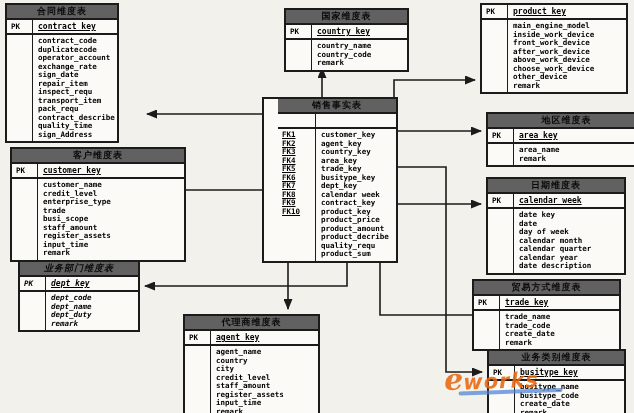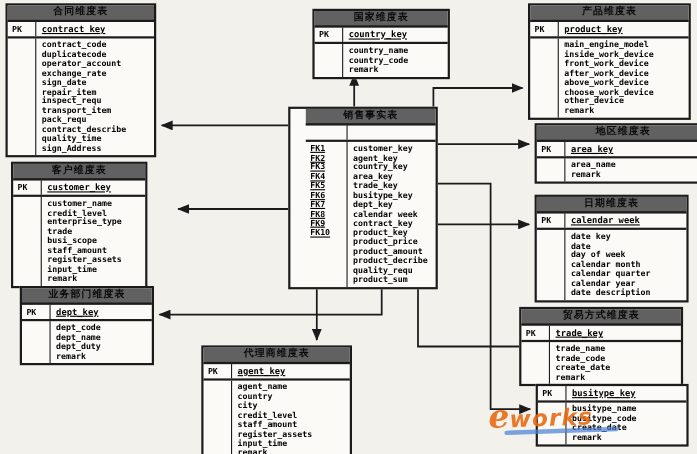--- a/index.html
+++ b/index.html
@@ -44,21 +44,21 @@
       <polyline points="398,167 446,167 446,372 482,372" fill="none" stroke="#1b1b1b" stroke-width="1.6" marker-end="url(#arrow)"></polyline>
       <polyline points="380,254 380,315 482,315" fill="none" stroke="#1b1b1b" stroke-width="1.6" marker-end="url(#arrow)"></polyline>
       <polyline points="347,254 347,286 145,286" fill="none" stroke="#1b1b1b" stroke-width="1.6" marker-end="url(#arrow)"></polyline>
       <polyline points="288,254 288,309" fill="none" stroke="#1b1b1b" stroke-width="1.6" marker-end="url(#arrow)"></polyline>
     </svg>
 
   <div class="watermark">
     <span class="wm-e">e</span><span class="wm-text">works</span>
     <div class="wm-bar"></div>
   </div>
-<div class="etable" style="left: 5px; top: 3px; width: 137px;">
+<div class="etable" style="left: 5px; top: 3px; width: 114px;">
     <div class="t-header">合同维度表</div>
     <div class="t-pkrow">
       <span class="pk-tag" style="width: 26px;">PK</span>
       <span class="pk-key key-underline">contract_key</span>
     </div>
     <div class="t-body">
       <div class="tag-col" style="width: 26px;">
           <span class="row-tag"></span>
           <span class="row-tag"></span>
           <span class="row-tag"></span>
@@ -101,21 +101,20 @@
           <span class="row-tag"></span>
         </div>
       <div class="names-col">
           <span class="row-name">country_name</span>
           <span class="row-name">country_code</span>
           <span class="row-name">remark</span>
         </div>
     </div>
   </div>
     <div class="etable" style="left: 480px; top: 3px; width: 148px;">
-    <div class="t-header">产品维度表</div>
     <div class="t-pkrow">
       <span class="pk-tag" style="width: 26px;">PK</span>
       <span class="pk-key key-underline">product_key</span>
     </div>
     <div class="t-body">
       <div class="tag-col" style="width: 26px;">
           <span class="row-tag"></span>
           <span class="row-tag"></span>
           <span class="row-tag"></span>
           <span class="row-tag"></span>
@@ -189,21 +188,21 @@
           <span class="row-name">contract_key</span>
           <span class="row-name">product_key</span>
           <span class="row-name">product_price</span>
           <span class="row-name">product_amount</span>
           <span class="row-name">product_decribe</span>
           <span class="row-name">quality_requ</span>
           <span class="row-name">product_sum</span>
         </div>
     </div>
   </div>
-    <div class="etable" style="left: 10px; top: 147px; width: 124px;">
+    <div class="etable" style="left: 10px; top: 147px; width: 176px;">
     <div class="t-header">客户维度表</div>
     <div class="t-pkrow">
       <span class="pk-tag" style="width: 26px;">PK</span>
       <span class="pk-key key-underline">customer_key</span>
     </div>
     <div class="t-body">
       <div class="tag-col" style="width: 26px;">
           <span class="row-tag"></span>
           <span class="row-tag"></span>
           <span class="row-tag"></span>
@@ -247,21 +246,21 @@
           <span class="row-name">date key</span>
           <span class="row-name">date</span>
           <span class="row-name">day of week</span>
           <span class="row-name">calendar month</span>
           <span class="row-name">calendar quarter</span>
           <span class="row-name">calendar year</span>
           <span class="row-name">date description</span>
         </div>
     </div>
   </div>
-    <div class="etable" style="left: 18px; top: 260px; width: 122px;">
+    <div class="etable" style="left: 18px; top: 260px; width: 122px; font-style: italic;">
     <div class="t-header">业务部门维度表</div>
     <div class="t-pkrow">
       <span class="pk-tag" style="width: 26px;">PK</span>
       <span class="pk-key key-underline">dept_key</span>
     </div>
     <div class="t-body">
       <div class="tag-col" style="width: 26px;">
           <span class="row-tag"></span>
           <span class="row-tag"></span>
           <span class="row-tag"></span>
@@ -319,20 +318,21 @@
           <span class="row-name">city</span>
           <span class="row-name">credit_level</span>
           <span class="row-name">staff_amount</span>
           <span class="row-name">register_assets</span>
           <span class="row-name">input_time</span>
           <span class="row-name">remark</span>
         </div>
     </div>
   </div>
     <div class="etable" style="left: 487px; top: 349px; width: 139px;">
+    <div class="t-header">业务类别维度表</div>
     <div class="t-pkrow">
       <span class="pk-tag" style="width: 26px;">PK</span>
       <span class="pk-key key-underline">busitype_key</span>
     </div>
     <div class="t-body">
       <div class="tag-col" style="width: 26px;">
           <span class="row-tag"></span>
           <span class="row-tag"></span>
           <span class="row-tag"></span>
           <span class="row-tag"></span>

